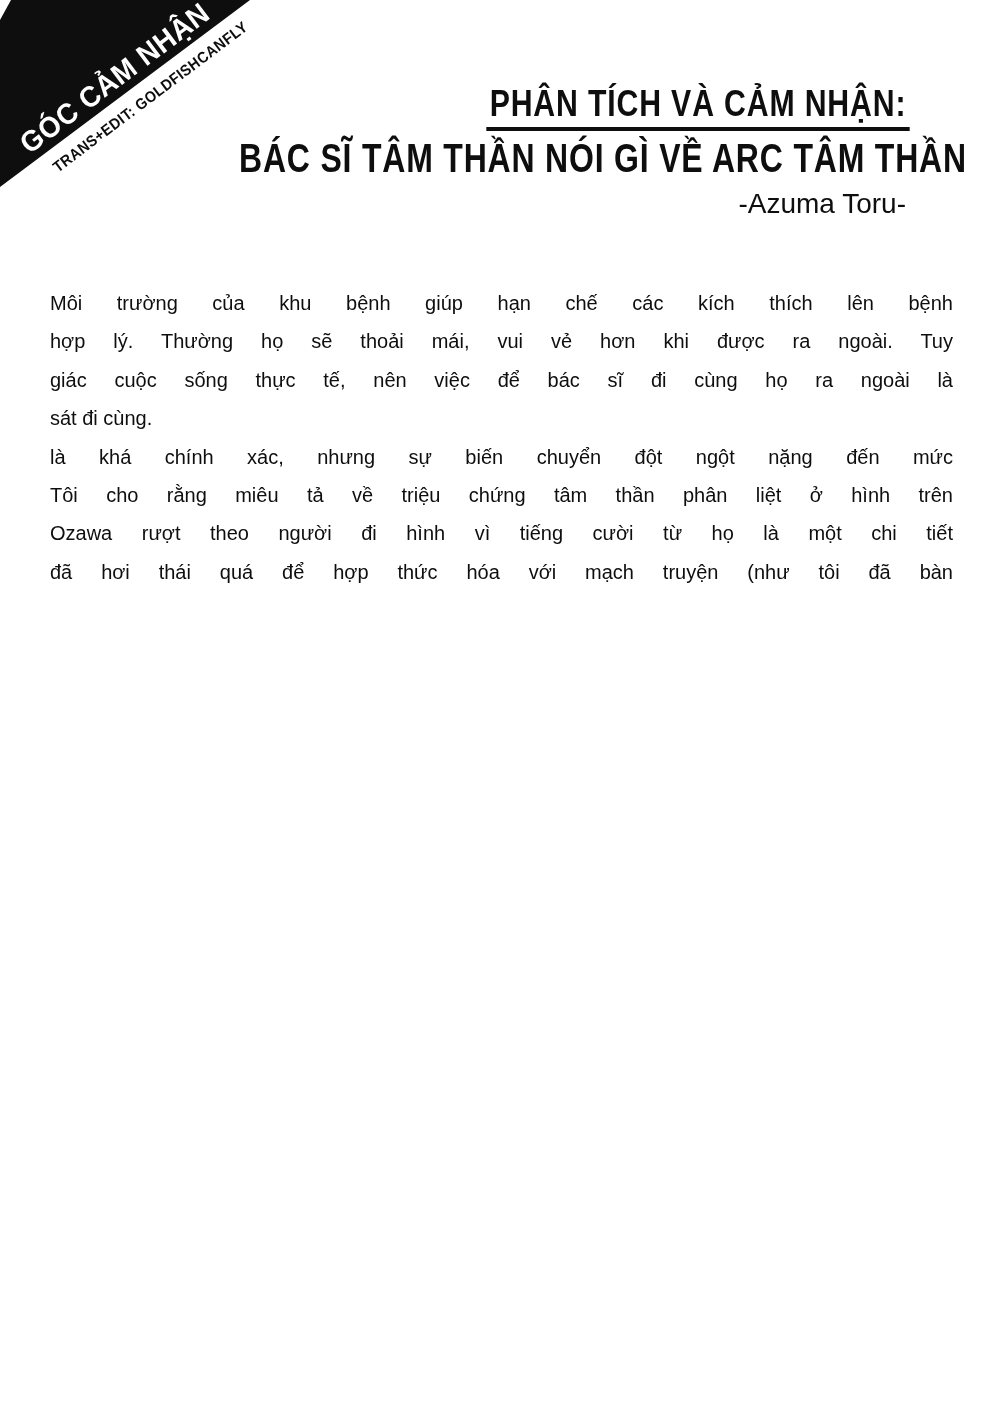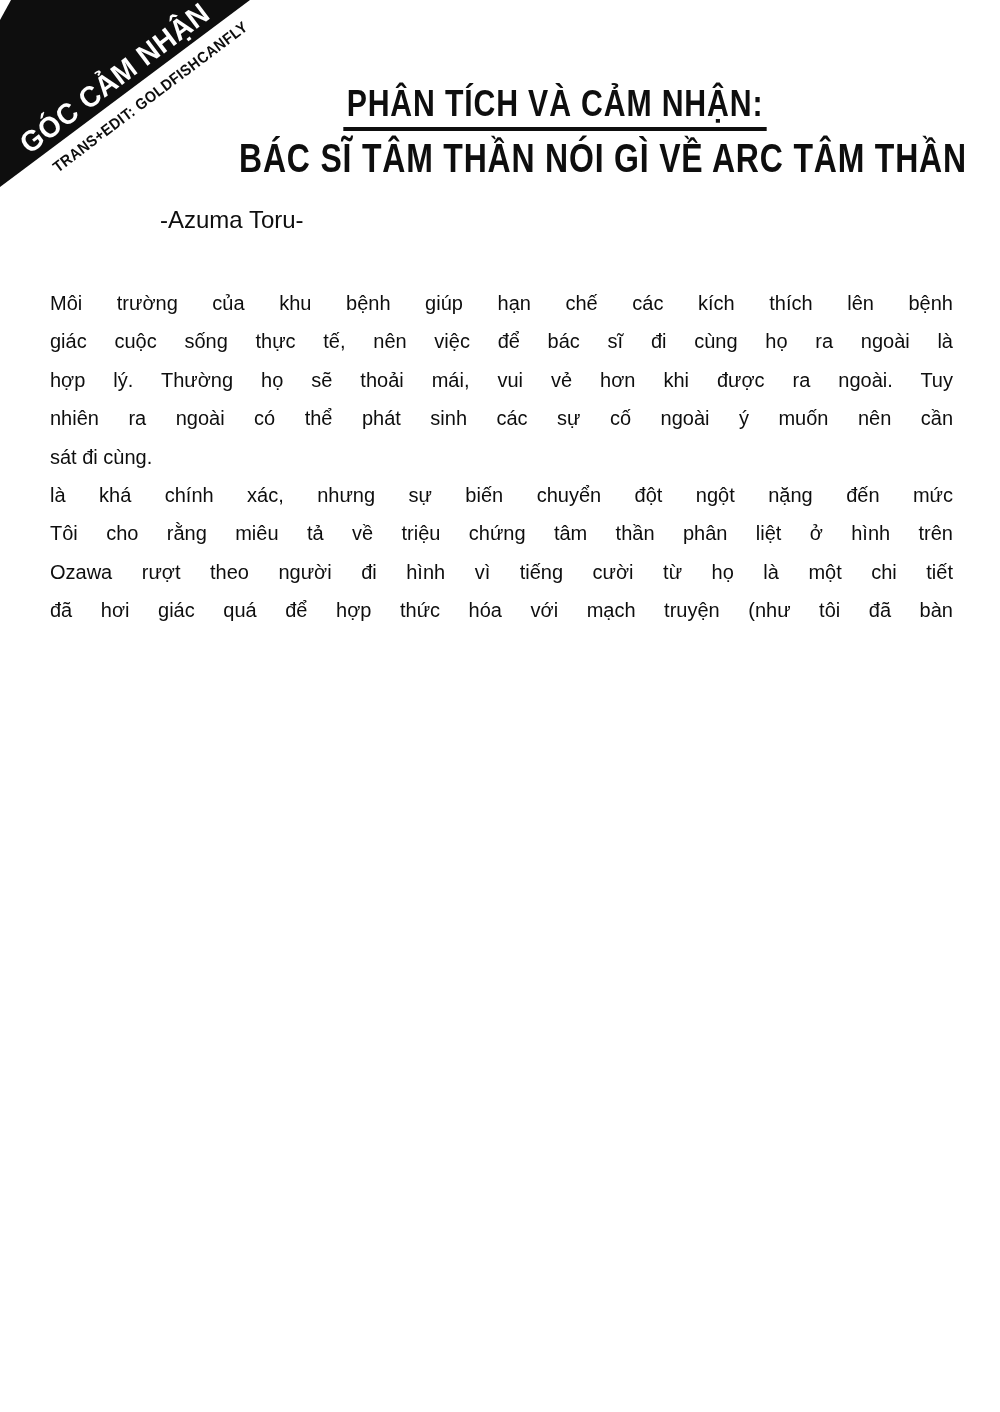--- a/index.html
+++ b/index.html
@@ -29,34 +29,34 @@
   .ribbon-credit {
     position: absolute; left: 18px; top: 86px; width: 265px;
     text-align: center;
     transform: rotate(-37deg) scaleX(0.92);
     color: #0e0e0e; font-weight: 800; font-size: 15.5px; line-height: 22px;
     white-space: nowrap; letter-spacing: 0.5px;
   }
 
   
   .title-block { position: absolute; left: 160px; top: 82px; width: 790px; }
-  .title1-row { text-align: center; height: 50px; }
+  .title1-row { text-align: right; height: 50px; }
   .title1 {
     display: inline-block; font-weight: 800; font-size: 36px; line-height: 44px;
     border-bottom: 4px solid #0e0e0e; padding: 0 4px 1px 4px;
     transform: scaleX(0.84); white-space: nowrap; letter-spacing: 1px;
   }
   .title2 {
     text-align: center; font-weight: 800; font-size: 40px; line-height: 50px;
     transform: scaleX(0.80); white-space: nowrap; letter-spacing: 1px;
     margin-top: 1px;
   }
   .author-row {
-    padding-right: 44px;
-    font-size: 24px; line-height: 38px; font-weight: 400; margin-top: 18px;
+    text-align: right; padding-right: 44px;
+    font-size: 28px; line-height: 38px; font-weight: 400; margin-top: 2px;
   }
 
   
   .body-text { position: absolute; left: 50px; top: 284px; width: 903px;
     font-size: 20px; line-height: 38.4px; }
   .line { height: 38.4px; overflow: hidden; text-align: justify; }
   .line::after { content: ""; display: inline-block; width: 100%; height: 0; vertical-align: top; }
   .line.end { text-align: left; }
   .line.end::after { content: none; }
 </style>
@@ -72,21 +72,20 @@
 <div class="title-block">
   <div class="title1-row">
     <span class="title1">PHÂN TÍCH VÀ CẢM NHẬN:</span>
   </div>
   <div class="title2">BÁC SĨ TÂM THẦN NÓI GÌ VỀ ARC TÂM THẦN</div>
   <div class="author-row">-Azuma Toru-</div>
 </div>
 
 <div class="body-text">
   <div class="line">Môi trường của khu bệnh giúp hạn chế các kích thích lên bệnh</div>
+  <div class="line">hợp lý. Thường họ sẽ thoải mái, vui vẻ hơn khi được ra ngoài. Tuy</div>
   <div class="line">giác cuộc sống thực tế, nên việc để bác sĩ đi cùng họ ra ngoài là</div>
-  <div class="line">hợp lý. Thường họ sẽ thoải mái, vui vẻ hơn khi được ra ngoài. Tuy</div>
-  <div class="line">nhiên ra ngoài có thể phát sinh các sự cố ngoài ý muốn nên cần</div>
   <div class="line end">sát đi cùng.</div>
   <div class="line">là khá chính xác, nhưng sự biến chuyển đột ngột nặng đến mức</div>
   <div class="line">Tôi cho rằng miêu tả về triệu chứng tâm thần phân liệt ở hình trên</div>
   <div class="line">Ozawa rượt theo người đi hình vì tiếng cười từ họ là một chi tiết</div>
-  <div class="line">đã hơi giác quá để hợp thức hóa với mạch truyện (như tôi đã bàn</div>
+  <div class="line">đã hơi thái quá để hợp thức hóa với mạch truyện (như tôi đã bàn</div>
 </div>
 
 </body></html>

